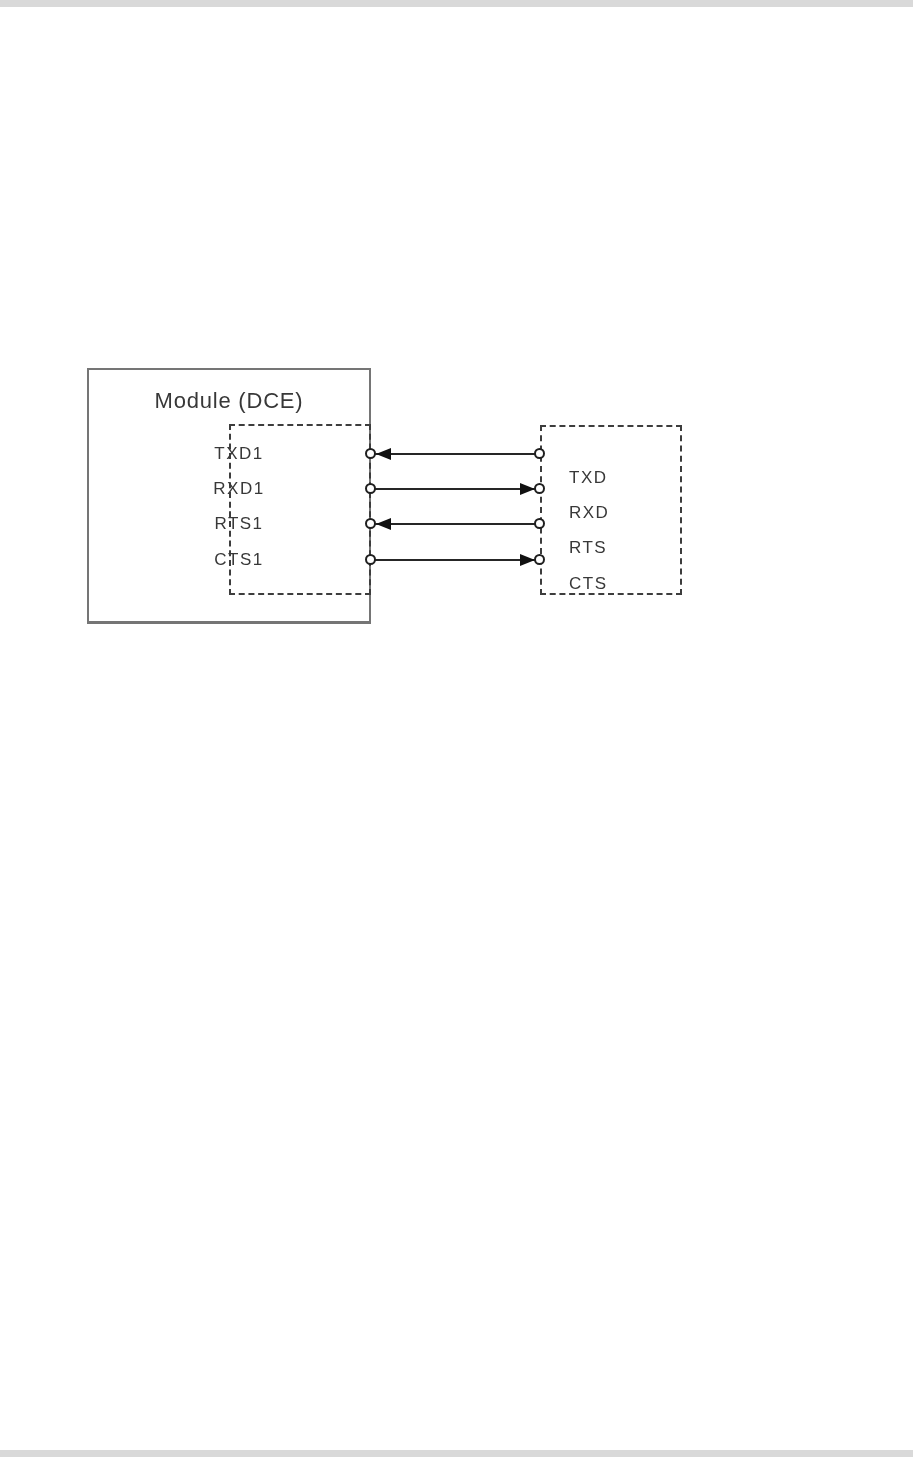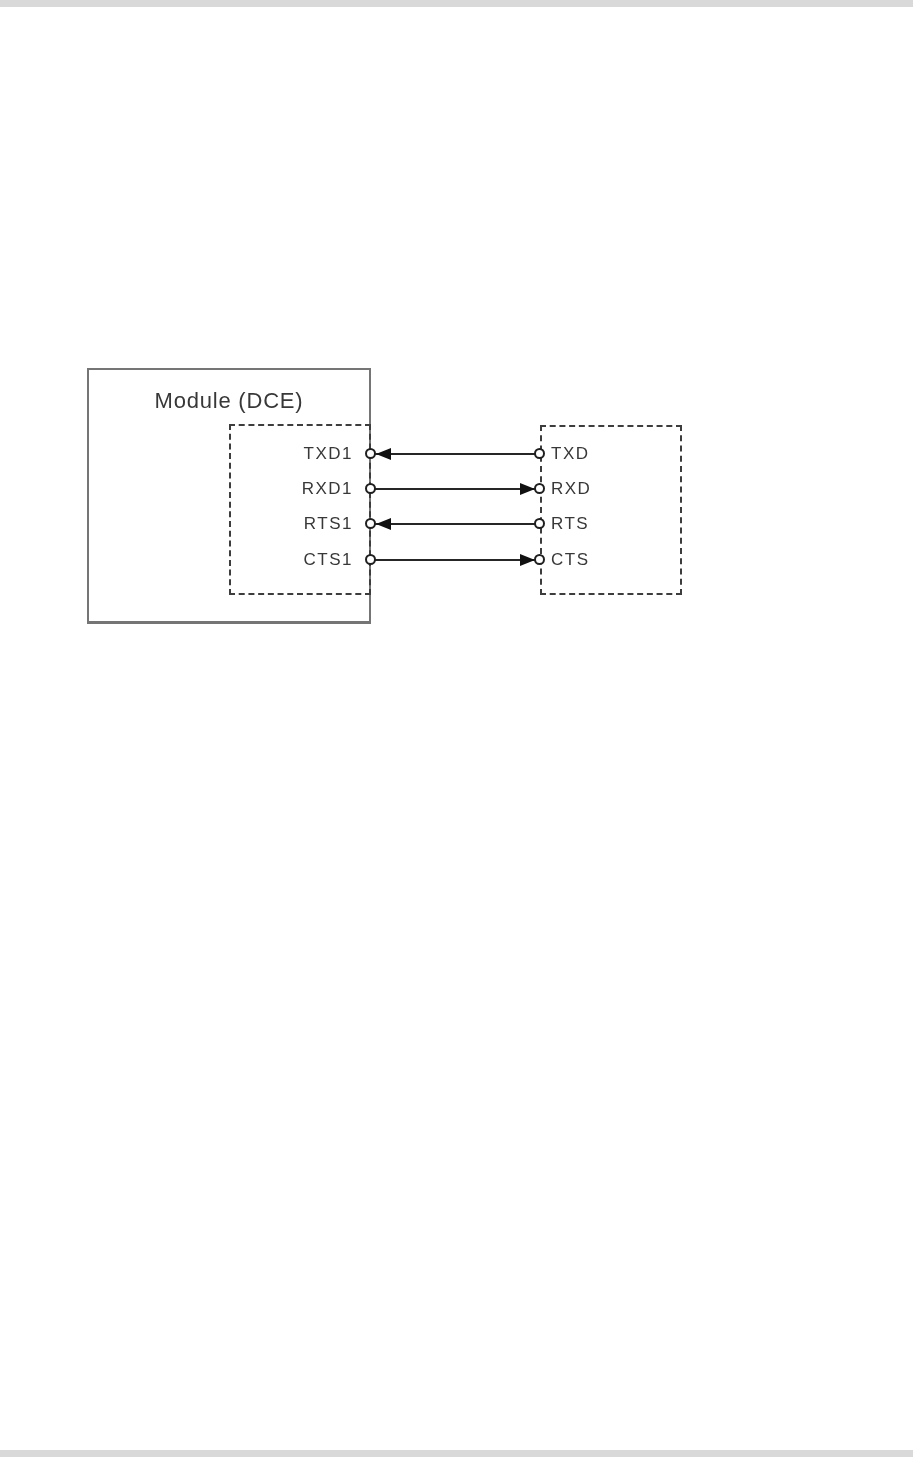--- a/index.html
+++ b/index.html
@@ -83,22 +83,22 @@
   .signal-row.dir-left  .arrowhead.west { display: block; }
   .signal-row.dir-right .arrowhead.east { display: block; }
 
   .signal-label {
     position: absolute; top: -11px;
     font-size: 17px; line-height: 22px;
     letter-spacing: 1.5px;
     color: #383838;
     white-space: nowrap;
   }
-  .signal-label.left-label  { left: 0; width: 266px; text-align: right; }
-  .signal-label.right-label { left: 464px; text-align: left; }
+  .signal-label.left-label  { left: 0; width: 266px; text-align: center; padding-left: 19px; }
+  .signal-label.right-label { left: 482px; text-align: left; margin-top: 24px; }
 </style>
 </head>
 <body>
 
 <div class="page-bar top"></div>
 
 <div class="diagram">
 
   <div class="box left-box">
     <div class="box-title">Module (DCE)</div>

